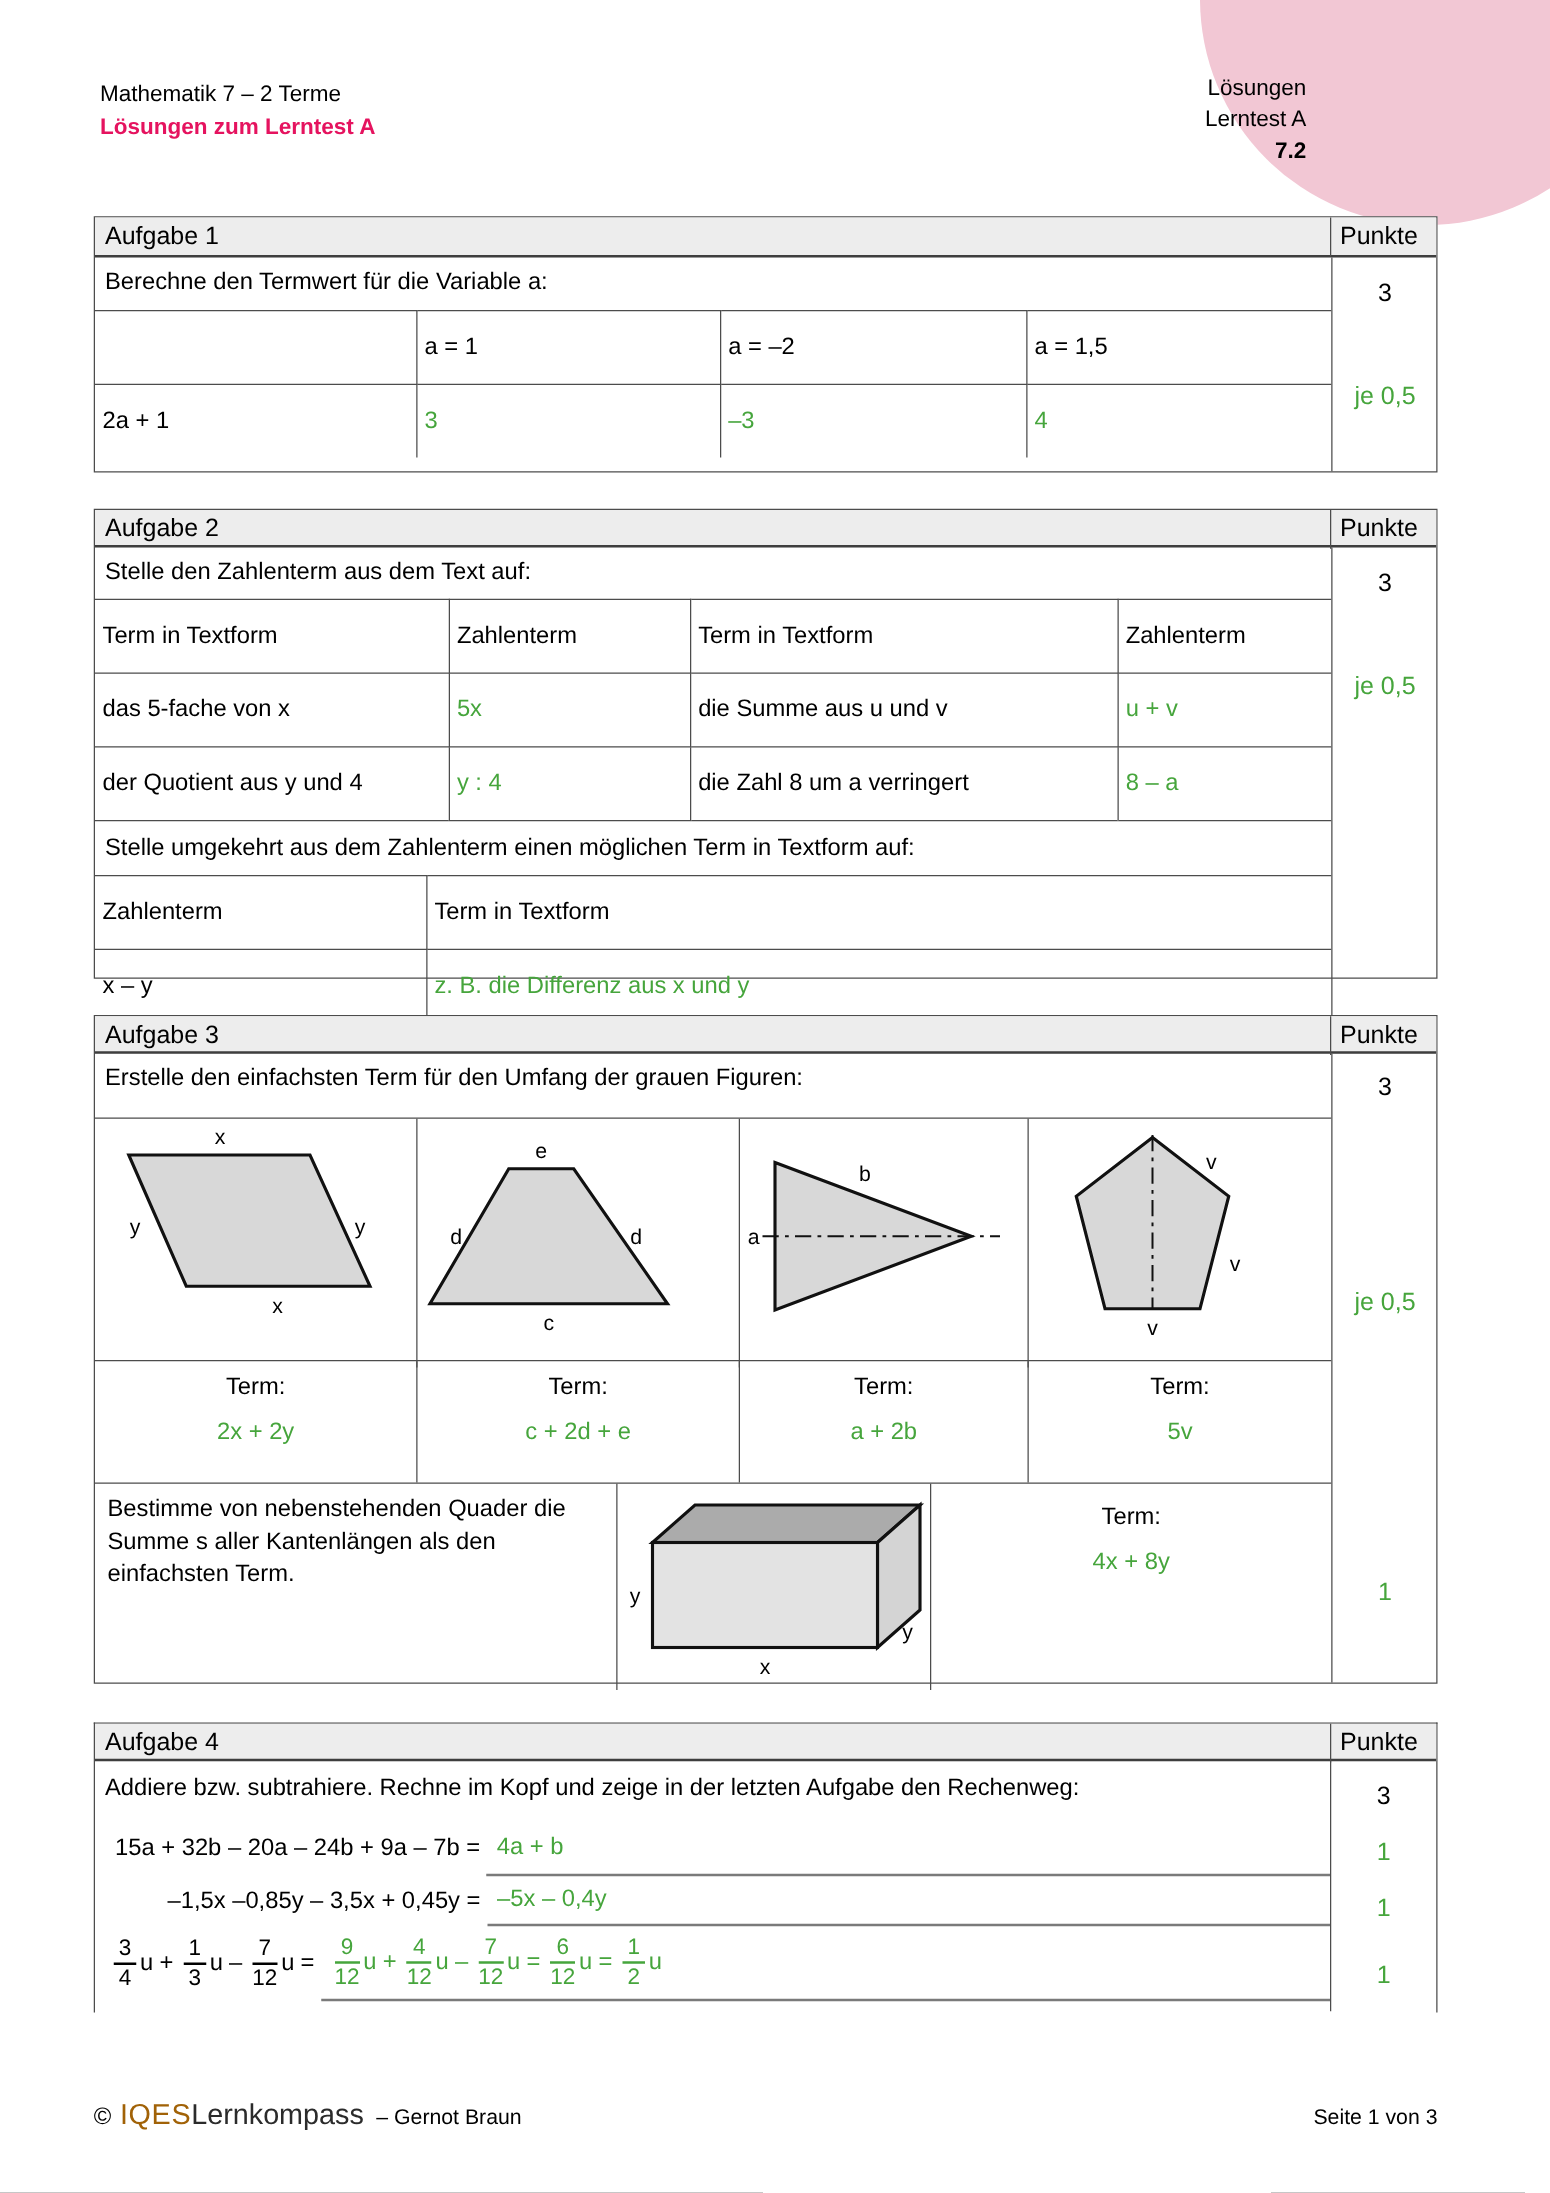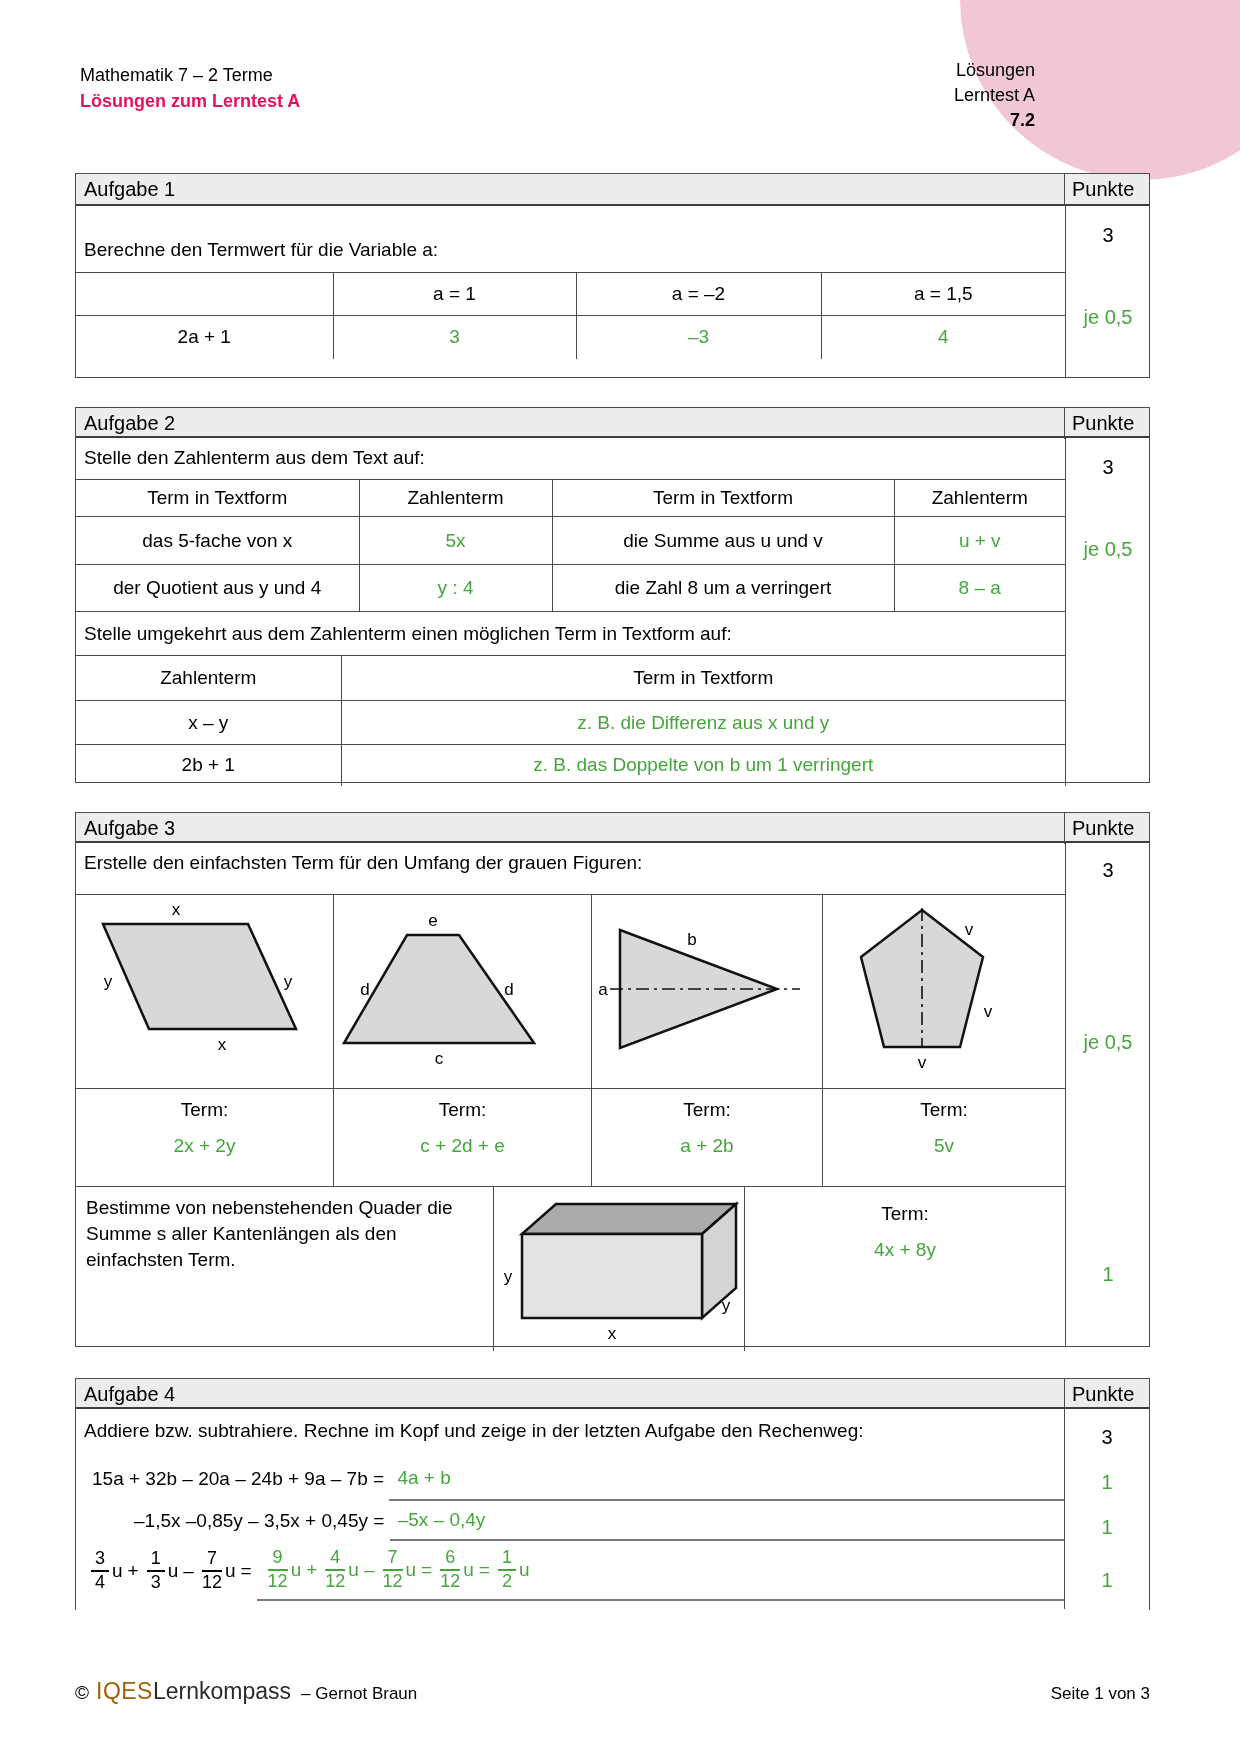--- a/index.html
+++ b/index.html
@@ -13,37 +13,37 @@
   }
   *{margin:0;padding:0;box-sizing:border-box;}
   html,body{background:#9a9a9a;}
   .page{
     position:relative;width:1240px;height:1754px;background:#fff;
     font-family:"Liberation Sans",sans-serif;color:#000;overflow:hidden;margin:0 auto;
   }
   .blob{position:absolute;left:960px;top:-182px;width:362px;height:362px;border-radius:50%;background:var(--blob);z-index:0;}
   .hdr-left{position:absolute;left:80px;top:62px;font-size:18px;line-height:26px;z-index:1;}
   .hdr-left .sub{color:var(--pink);font-weight:bold;}
-  .hdr-right{position:absolute;right:205px;top:58px;font-size:18px;line-height:25px;text-align:right;z-index:1;}
+  .hdr-right{position:absolute;right:195px;top:58px;font-size:18px;line-height:25px;text-align:right;z-index:1;}
   .hdr-right .num{font-weight:bold;}
 
   .task{position:absolute;left:75px;width:1075px;border:1.5px solid var(--bdr);background:#fff;z-index:1;}
   .t-head{display:grid;grid-template-columns:1fr 85px;background:var(--hdr-bg);border-bottom:2.5px solid #3e3e3e;}
   .t-title{font-size:20px;padding:4px 8px;}
   .t-ptslbl{font-size:20px;padding:4px 0 4px 7px;border-left:1px solid var(--bdr);}
   .t-body{display:grid;grid-template-columns:1fr 85px;}
   .t-main{position:relative;}
   .t-pts{position:relative;border-left:1px solid var(--bdr);font-size:20px;text-align:center;}
   .pts-val{position:absolute;left:0;width:100%;}
   .grn{color:var(--grn);}
 
   .instr{font-size:19px;padding:9px 8px 0 8px;}
 
   table.itable{border-collapse:collapse;table-layout:fixed;width:100%;font-size:19px;}
-  table.itable td{border:1px solid var(--bdr);text-align:center;vertical-align:middle;padding:2px 6px;}
+  table.itable td{border:1px solid var(--bdr);text-align:left;vertical-align:middle;padding:18px 6px;}
   table.itable td:first-child{border-left:none;}
   table.itable td:last-child{border-right:none;}
   table.itable tr:last-child td{border-bottom:none;}
   td.lft{text-align:left;padding-left:8px;}
 
   .grid-row{display:grid;border-top:1px solid var(--bdr);}
   .gcell{position:relative;}
   .gcell + .gcell{border-left:1px solid var(--bdr);}
   .termlbl{font-size:19px;text-align:center;padding-top:10px;}
   .termans{font-size:19px;text-align:center;padding-top:14px;}
@@ -83,21 +83,21 @@
     <div class="num">7.2</div>
   </div>
 
   <div class="task" style="top:173px;height:205px;">
     <div class="t-head" style="height:32px;">
       <div class="t-title">Aufgabe 1</div>
       <div class="t-ptslbl">Punkte</div>
     </div>
     <div class="t-body" style="height:171px;">
       <div class="t-main">
-        <div class="instr" style="height:42px;margin-top:24px;">Berechne den Termwert für die Variable a:</div>
+        <div class="instr" style="height:42px;">Berechne den Termwert für die Variable a:</div>
         <table class="itable">
           <colgroup>
               <col style="width:257px">
               <col style="width:243px">
               <col style="width:245px">
               <col style="width:244px">
             </colgroup>
           <tbody>
               <tr style="height:43px;">
             <td></td>

